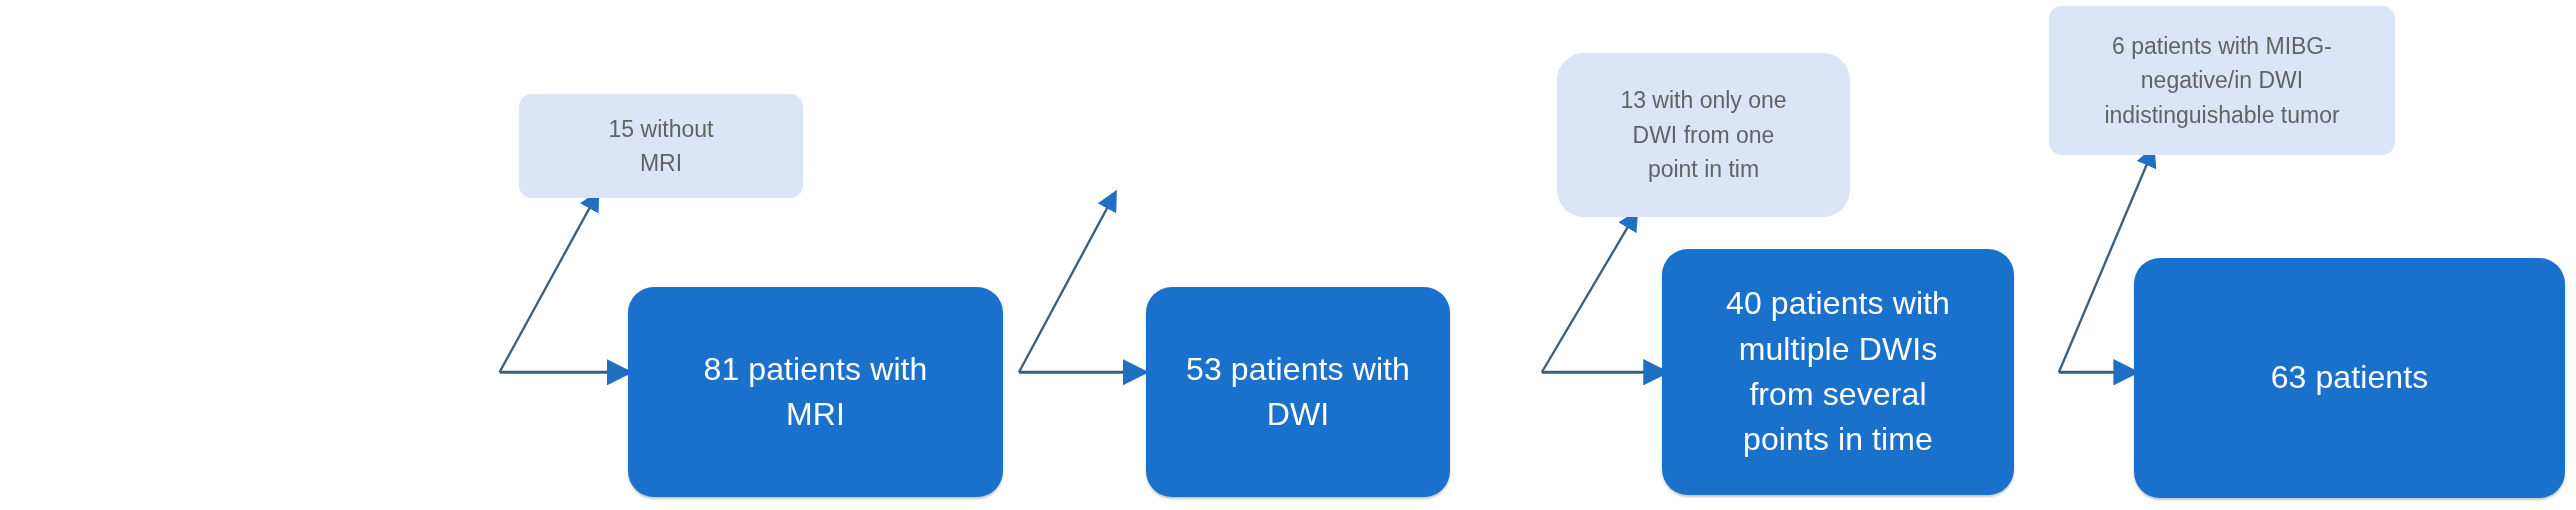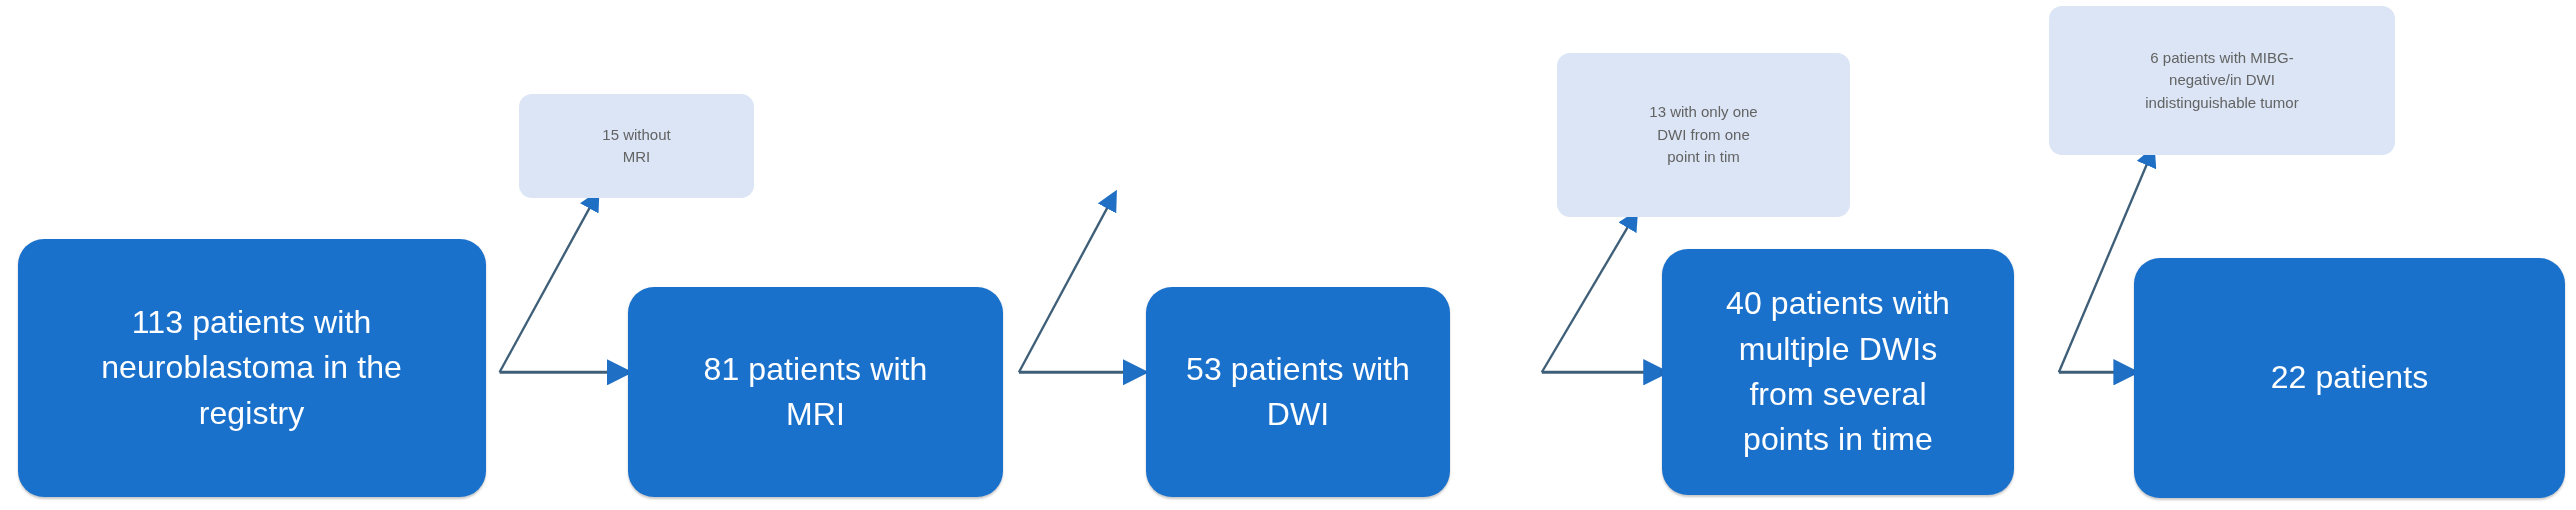--- a/index.html
+++ b/index.html
@@ -36,21 +36,21 @@
     letter-spacing: 0.1px;
     padding: 0 16.4px;
     white-space: pre-line;
   }
   .node-callout {
     background: #dbe5f5;
     color: #636363;
     border-radius: 13px;
   }
   .node-callout .node-label {
-    font-size: 15px;
+    font-size: 23px;
     line-height: 1.5;
     font-weight: 400;
     padding: 0 11.7px;
     white-space: pre-line;
   }
   #arrow-layer {
     position: absolute;
     left: 0;
     top: 0;
     width: 2576px;
@@ -74,48 +74,43 @@
         <line x1="852" y1="635" x2="1007" y2="352" stroke="#3f5f78" stroke-width="4" marker-end="url(#ah)"></line>
         <line x1="1738" y1="635" x2="1920" y2="635" stroke="#3f5f78" stroke-width="5" marker-end="url(#ah)"></line>
         <line x1="1738" y1="635" x2="1890" y2="352" stroke="#3f5f78" stroke-width="4" marker-end="url(#ah)"></line>
         <line x1="2630" y1="635" x2="2808" y2="635" stroke="#3f5f78" stroke-width="5" marker-end="url(#ah)"></line>
         <line x1="2630" y1="635" x2="2778" y2="385" stroke="#3f5f78" stroke-width="4" marker-end="url(#ah)"></line>
         <line x1="3512" y1="635" x2="3610" y2="635" stroke="#3f5f78" stroke-width="5" marker-end="url(#ah)"></line>
         <line x1="3512" y1="635" x2="3663" y2="278" stroke="#3f5f78" stroke-width="4" marker-end="url(#ah)"></line>
       </g>
   </svg>
 
-  <div class="node node-main" style="left: 17.6px; top: 239px; width: 468px; height: 258px;">
-    <span class="node-label">113 patients with
-neuroblastoma in the
-registry</span>
-  </div>
   <div class="node node-main" style="left: 628px; top: 287px; width: 375px; height: 210px;">
     <span class="node-label">81 patients with
 MRI</span>
   </div>
   <div class="node node-main" style="left: 1146px; top: 287px; width: 304px; height: 210px;">
     <span class="node-label">53 patients with
 DWI</span>
   </div>
   <div class="node node-main" style="left: 1662px; top: 249px; width: 352px; height: 246px;">
     <span class="node-label">40 patients with
 multiple DWIs
 from several
 points in time</span>
   </div>
   <div class="node node-main" style="left: 2134px; top: 258px; width: 431px; height: 240px;">
-    <span class="node-label">22 patients</span>
+    <span class="node-label">63 patients</span>
   </div>
 
-  <div class="node node-callout" style="left: 519px; top: 94px; width: 235px; height: 104px;">
+  <div class="node node-callout" style="left: 519px; top: 94px; width: 284px; height: 104px;">
     <span class="node-label">15 without
 MRI</span>
   </div>
-  <div class="node node-callout" style="left: 1557px; top: 53px; width: 293px; height: 164px;">
+  <div class="node node-callout" style="left: 1557px; top: 53px; width: 293px; height: 164px; border-radius: 27px;">
     <span class="node-label">13 with only one
 DWI from one
 point in tim</span>
   </div>
   <div class="node node-callout" style="left: 2049px; top: 5.9px; width: 346px; height: 149px;">
     <span class="node-label">6 patients with MIBG-
 negative/in DWI
 indistinguishable tumor</span>
   </div>
 

